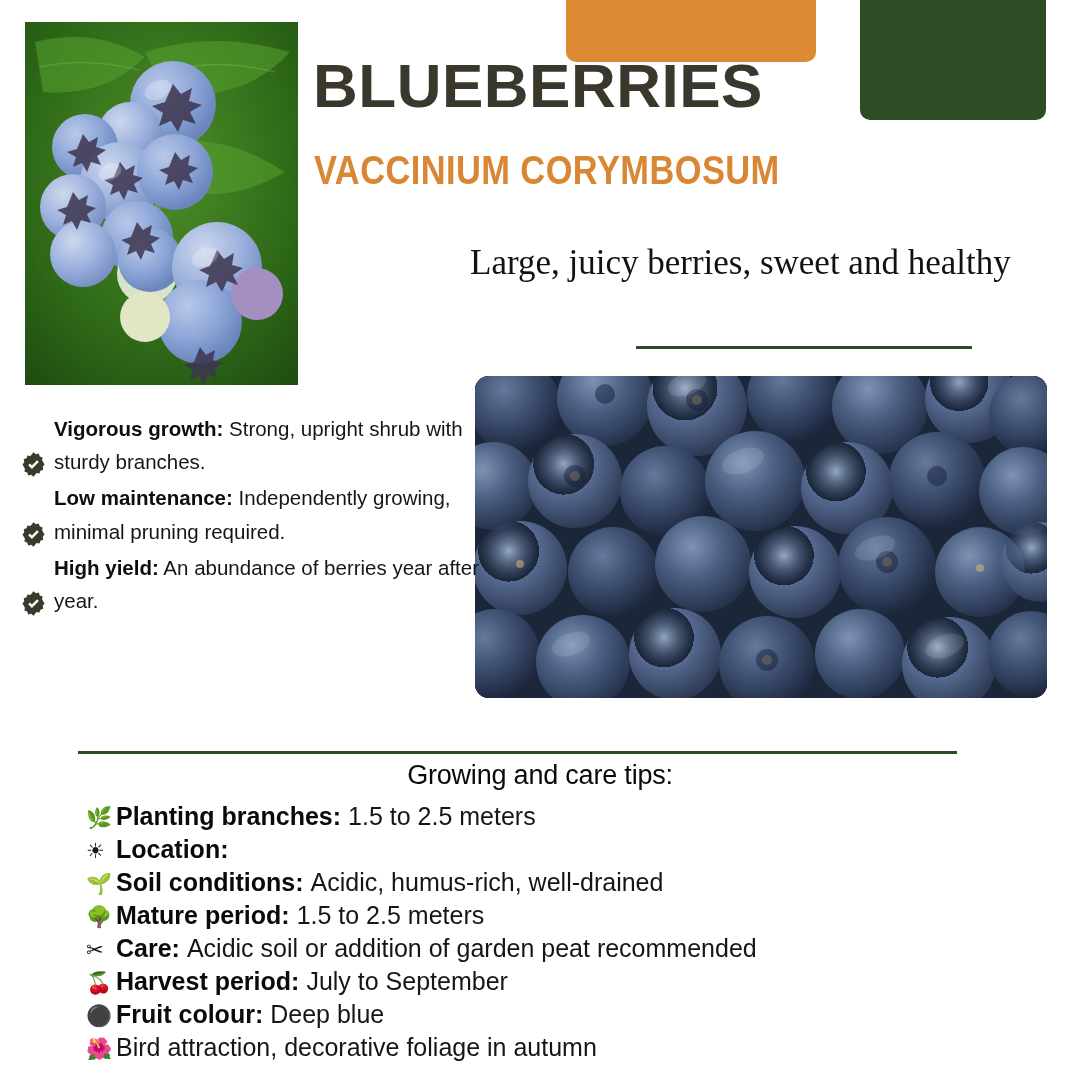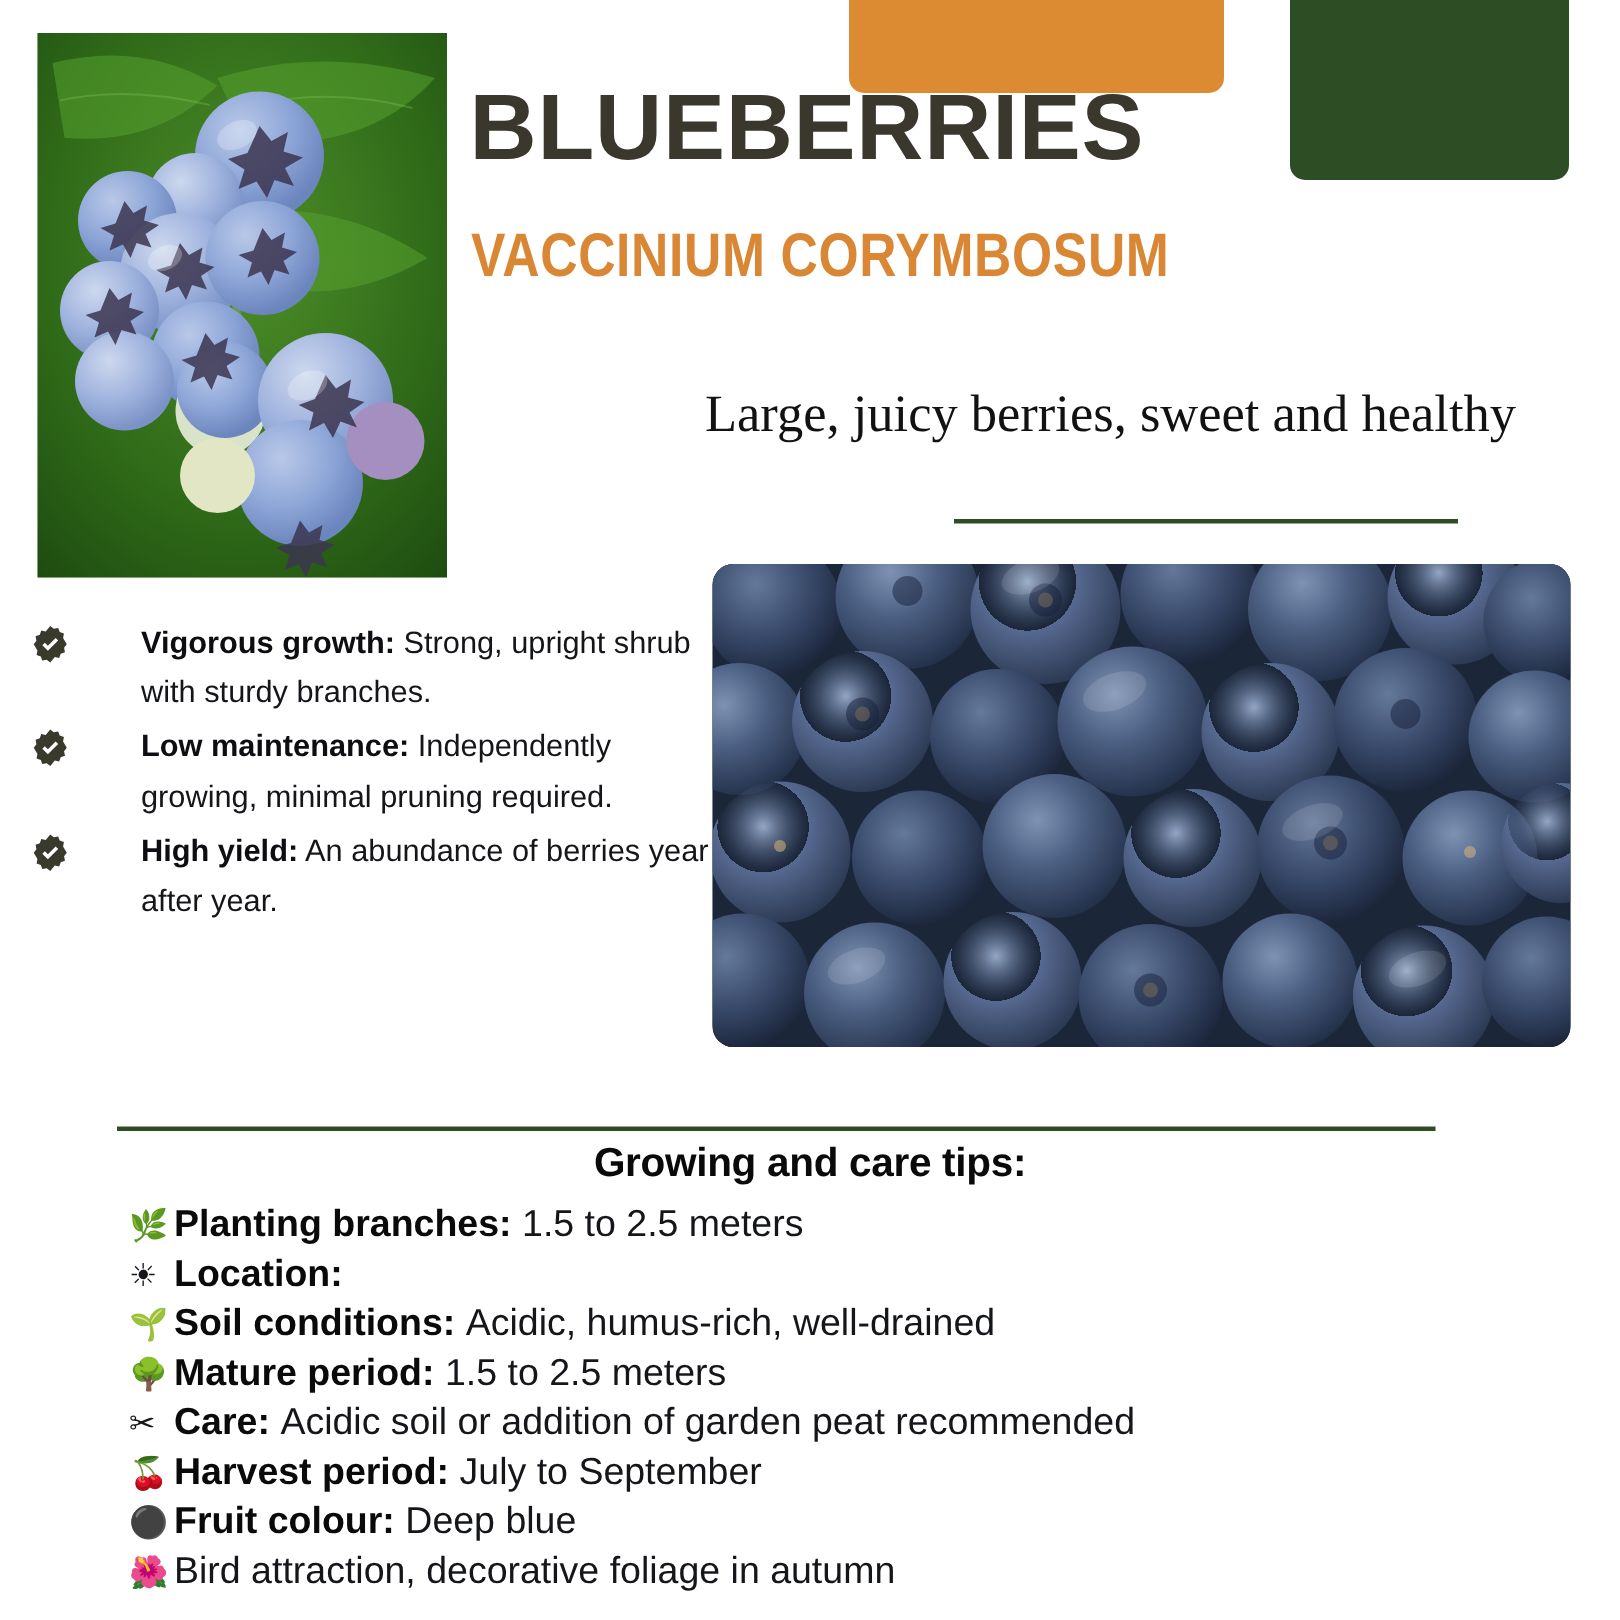--- a/index.html
+++ b/index.html
@@ -29,57 +29,57 @@
     color:#3a372c;line-height:1;
   }
   .subtitle{
     position:absolute;left:314px;top:150px;
     font-size:41px;font-weight:bold;color:#d98734;
     line-height:1;transform:scaleX(0.84);transform-origin:left center;
     letter-spacing:0.5px;
   }
   
   .tagline{
-    position:absolute;left:470px;top:255px;width:600px;
+    position:absolute;left:470px;top:242px;width:600px;
     font-family:"Liberation Serif",serif;
     font-size:35px;color:#121212;line-height:1.2;white-space:nowrap;
   }
   .divider-top{
     position:absolute;left:636px;top:346px;width:336px;height:3px;
     background:#2d4e25;
   }
   
   .berry-photo{
     position:absolute;left:475px;top:376px;width:572px;height:322px;
     overflow:hidden;border-radius:14px;background:#1d2a3e;
   }
   .berry-photo svg{display:block;width:100%;height:100%;}
   
   .features{
     position:absolute;left:20px;top:412px;width:460px;
   }
   .feature-row{
-    display:flex;align-items:flex-start;margin-bottom:3px;gap:40px;
+    display:flex;align-items:flex-end;margin-bottom:3px;
   }
   .badge-icon{
     flex:0 0 auto;width:27px;height:27px;margin-top:4px;margin-right:7px;
   }
   .badge-icon svg{display:block;width:27px;height:27px;}
   .feature-text{
     font-size:20.5px;line-height:1.62;color:#15161a;
   }
   .feature-text b{font-weight:bold;color:#0d0d12;}
   
   .divider-bottom{
     position:absolute;left:78px;top:751px;width:879px;height:3px;
     background:#2d4e25;
   }
   .tips-heading{
     position:absolute;left:0;top:760px;width:1080px;text-align:center;
-    font-size:27px;font-weight:bold;color:#0a0a0a;letter-spacing:-0.2px;
+    font-size:27px;font-weight:normal;color:#0a0a0a;letter-spacing:-0.2px;
   }
   .tips-list{
     position:absolute;left:86px;top:800px;width:980px;
   }
   .tip-row{
     display:flex;align-items:baseline;height:33px;
     font-size:25px;color:#15161a;line-height:33px;white-space:nowrap;
   }
   .tip-icon{
     flex:0 0 auto;width:30px;font-size:21px;line-height:33px;

